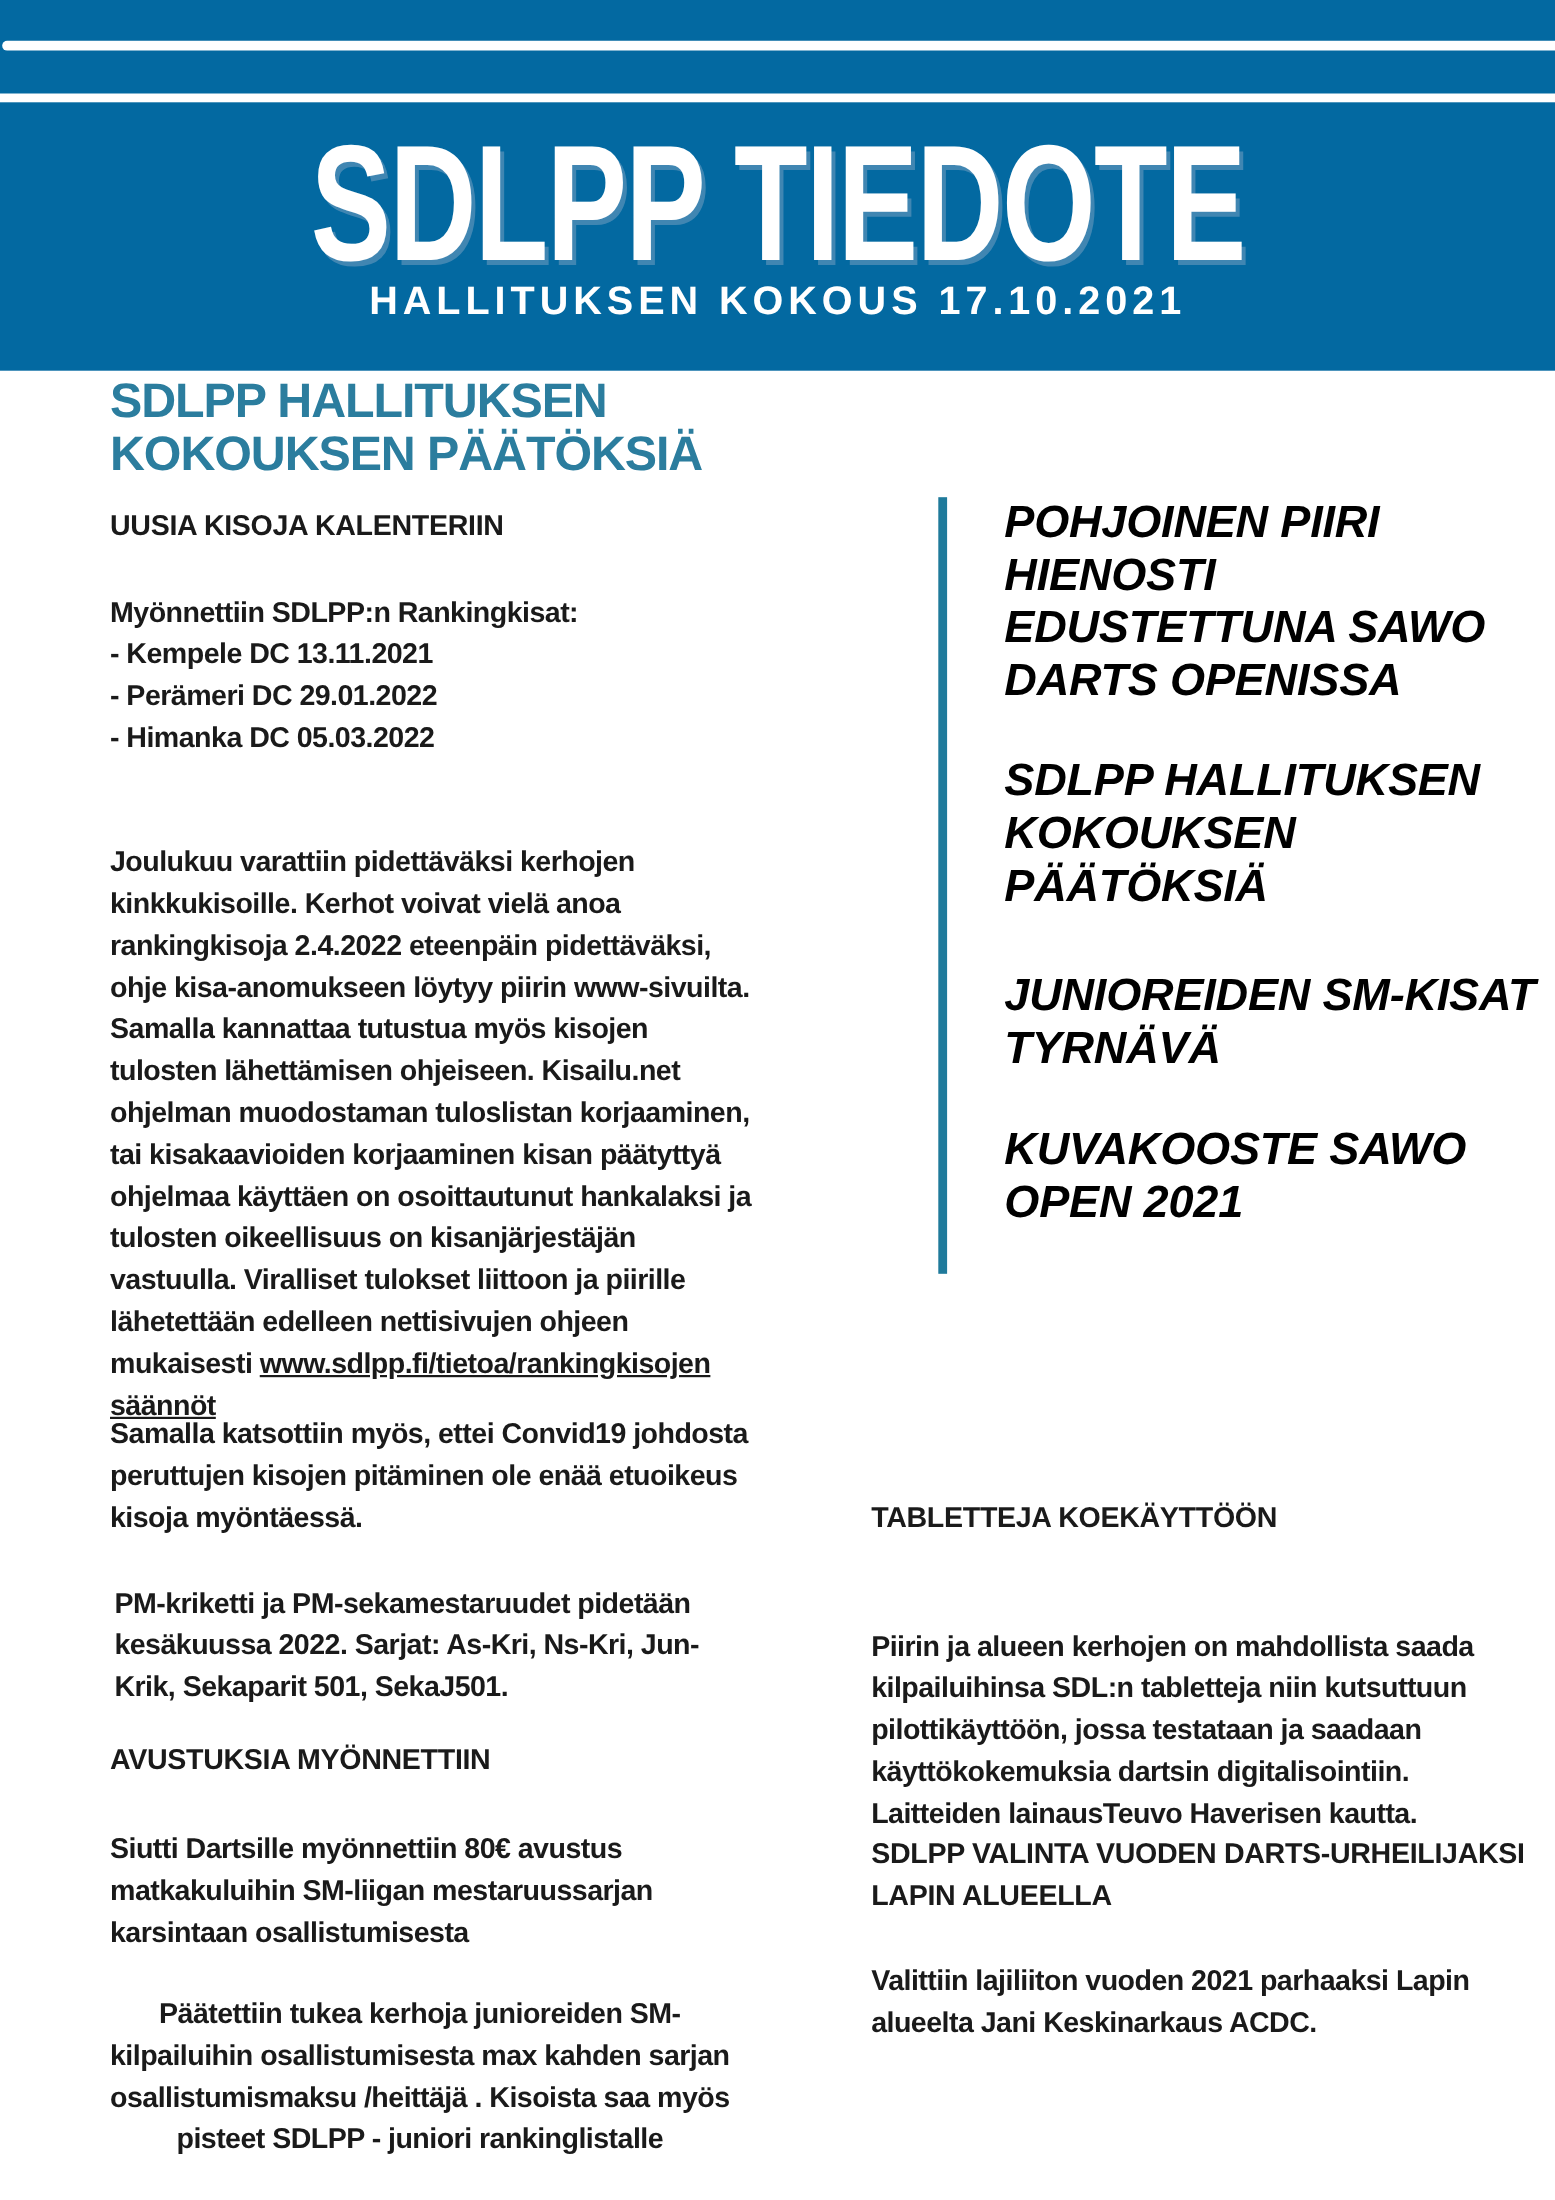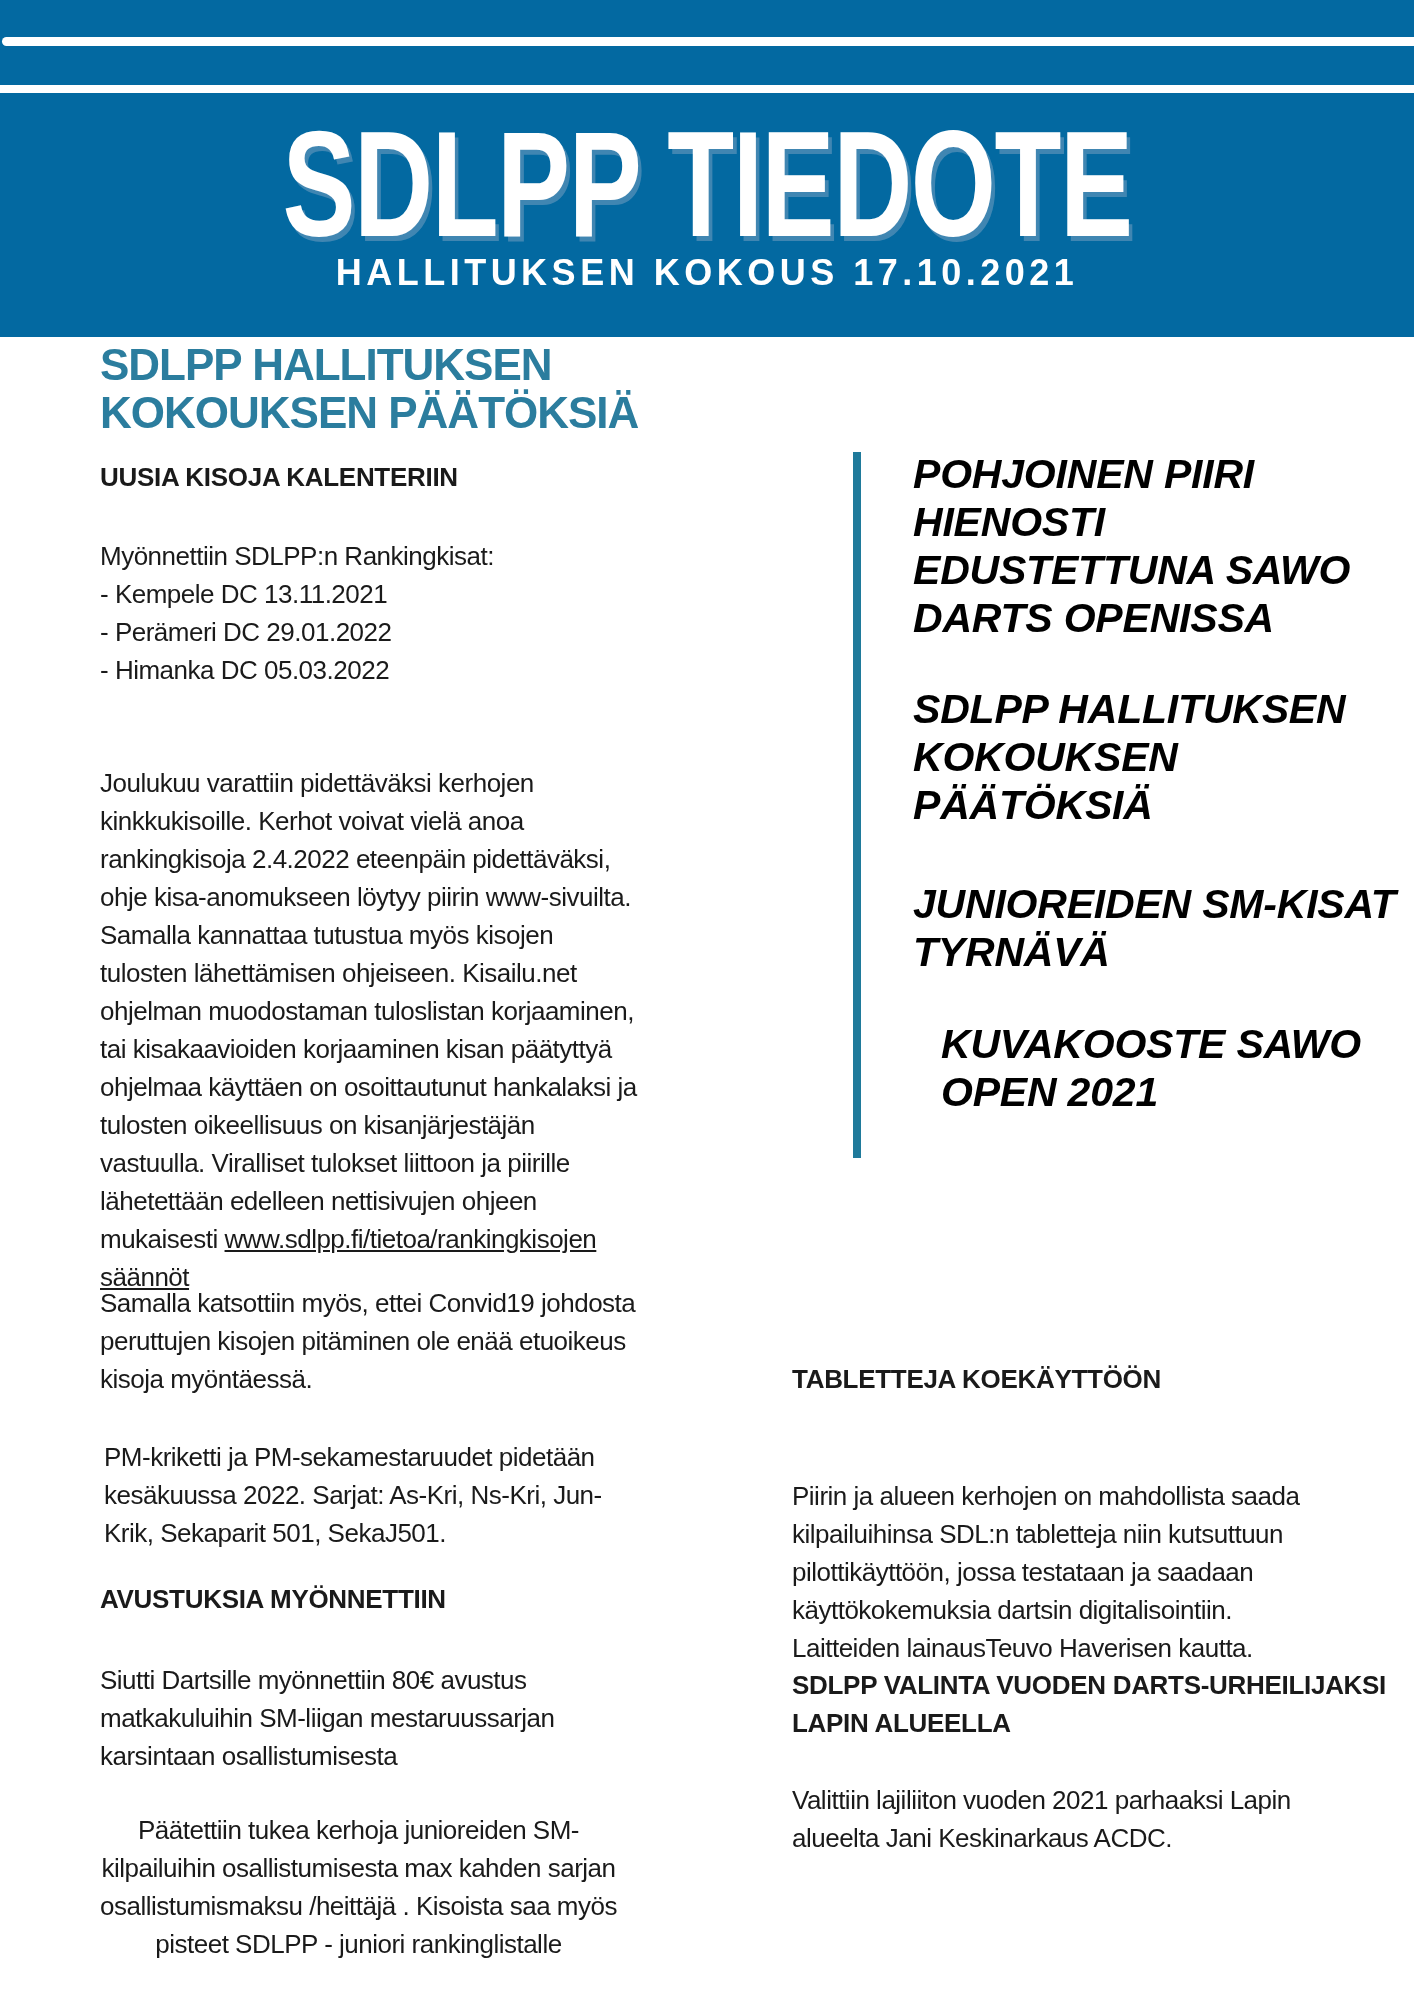--- a/index.html
+++ b/index.html
@@ -31,21 +31,21 @@
   
   .lines{white-space:pre-line;width:max-content;position:absolute;}
   .h2-teal{
     color:#2B7D9E;font-weight:800;font-size:44px;line-height:48px;
     letter-spacing:-1px;
   }
   .subhead{
     font-weight:800;font-size:26px;line-height:38px;letter-spacing:-0.3px;
   }
   .body-text{
-    font-weight:400;font-size:26px;line-height:38px;letter-spacing:-0.5px;
+    font-weight:700;font-size:26px;line-height:38px;letter-spacing:-0.5px;
   }
   .link{text-decoration:underline;cursor:pointer;}
   
   .sidebar-divider{
     position:absolute;left:853px;top:452px;width:8px;height:706px;
     background:#1F7A9B;
   }
   .sidebar-item{
     font-weight:800;font-size:41px;line-height:48px;letter-spacing:-0.2px;
     color:#000000;
@@ -115,21 +115,21 @@
 EDUSTETTUNA SAWO
 DARTS OPENISSA</div>
 
 <div class="lines sidebar-item" style="left:913px;top:685px;">SDLPP HALLITUKSEN
 KOKOUKSEN
 PÄÄTÖKSIÄ</div>
 
 <div class="lines sidebar-item" style="left:913px;top:880px;">JUNIOREIDEN SM-KISAT
 TYRNÄVÄ</div>
 
-<div class="lines sidebar-item" style="left:913px;top:1020px;margin-left:28px;">KUVAKOOSTE SAWO
+<div class="lines sidebar-item" style="left:913px;top:1020px;">KUVAKOOSTE SAWO
 OPEN 2021</div>
 
 <div class="lines subhead" style="left:792px;top:1360px;">TABLETTEJA KOEKÄYTTÖÖN</div>
 
 <div class="lines body-text" style="left:792px;top:1441px;margin-top:36px;">Piirin ja alueen kerhojen on mahdollista saada
 kilpailuihinsa SDL:n tabletteja niin kutsuttuun
 pilottikäyttöön, jossa testataan ja saadaan
 käyttökokemuksia dartsin digitalisointiin.
 Laitteiden lainausTeuvo Haverisen kautta.</div>
 

